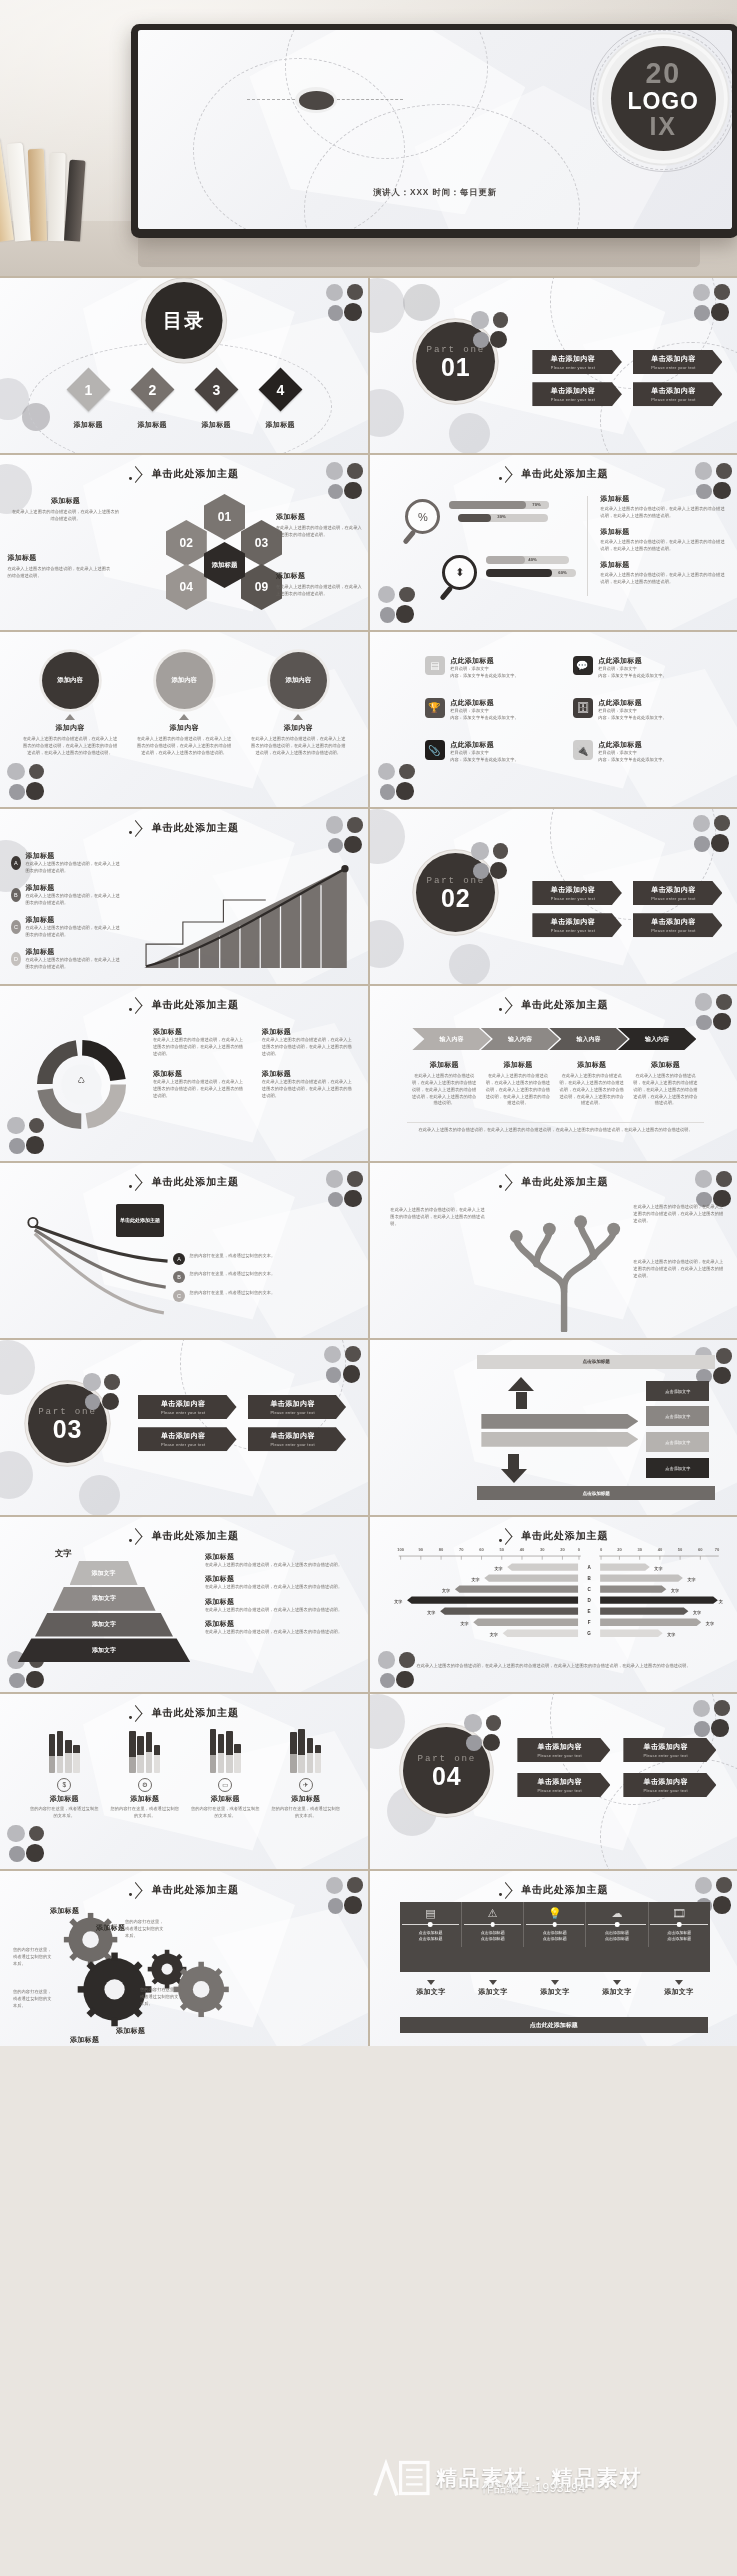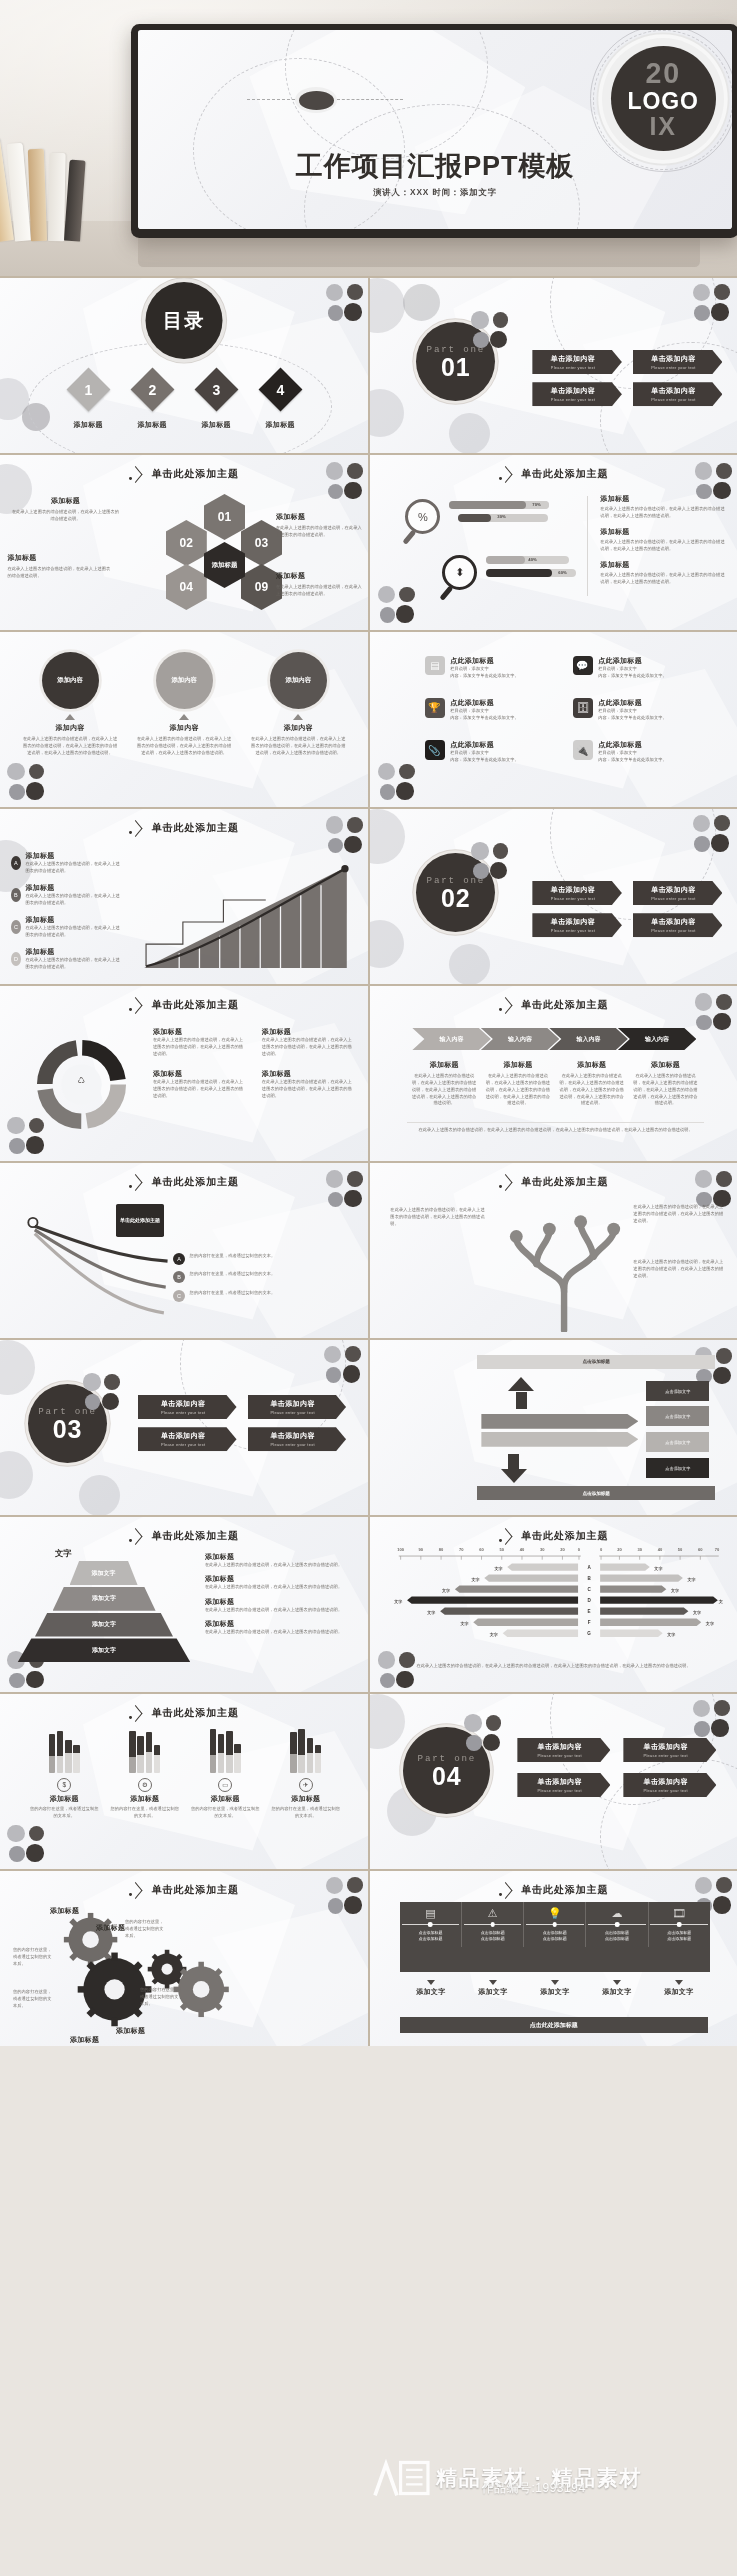--- a/index.html
+++ b/index.html
@@ -148,22 +148,21 @@
           <div class="ix">IX</div>
         </div>
       </div>
 
       <div class="node" style="left:157px;top:57px;width:42px;height:26px;">
           <i></i>
         </div>
       <div style="position:absolute;left:109px;top:69px;width:48px;border-top:0.9px dashed #aaa;"></div>
       <div style="position:absolute;left:199px;top:69px;width:66px;border-top:0.9px dashed #aaa;"></div>
 
-      <div class="hero-title">工作项目汇报PPT模板</div>
-      <div class="hero-sub">演讲人：XXX        时间：添加文字</div>
+      <div class="hero-sub">演讲人：XXX        时间：每日更新</div>
     </div>
   </div>
 </div>
 
 <div class="grid">
 
   <div class="row">
     <div class="slide">
       <div class="bg-poly p1"></div>
         <div class="bg-poly p2"></div>

